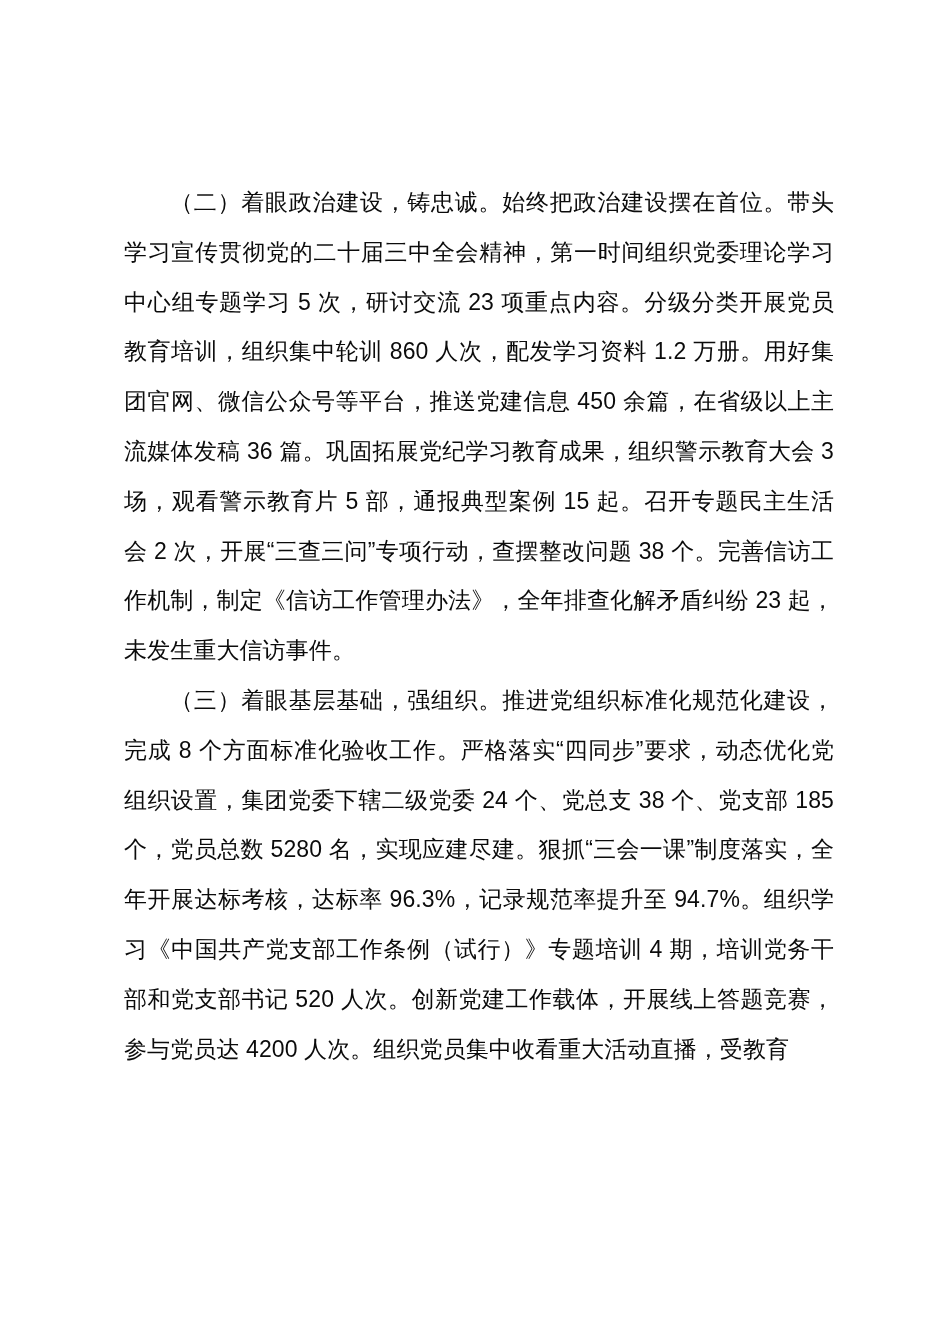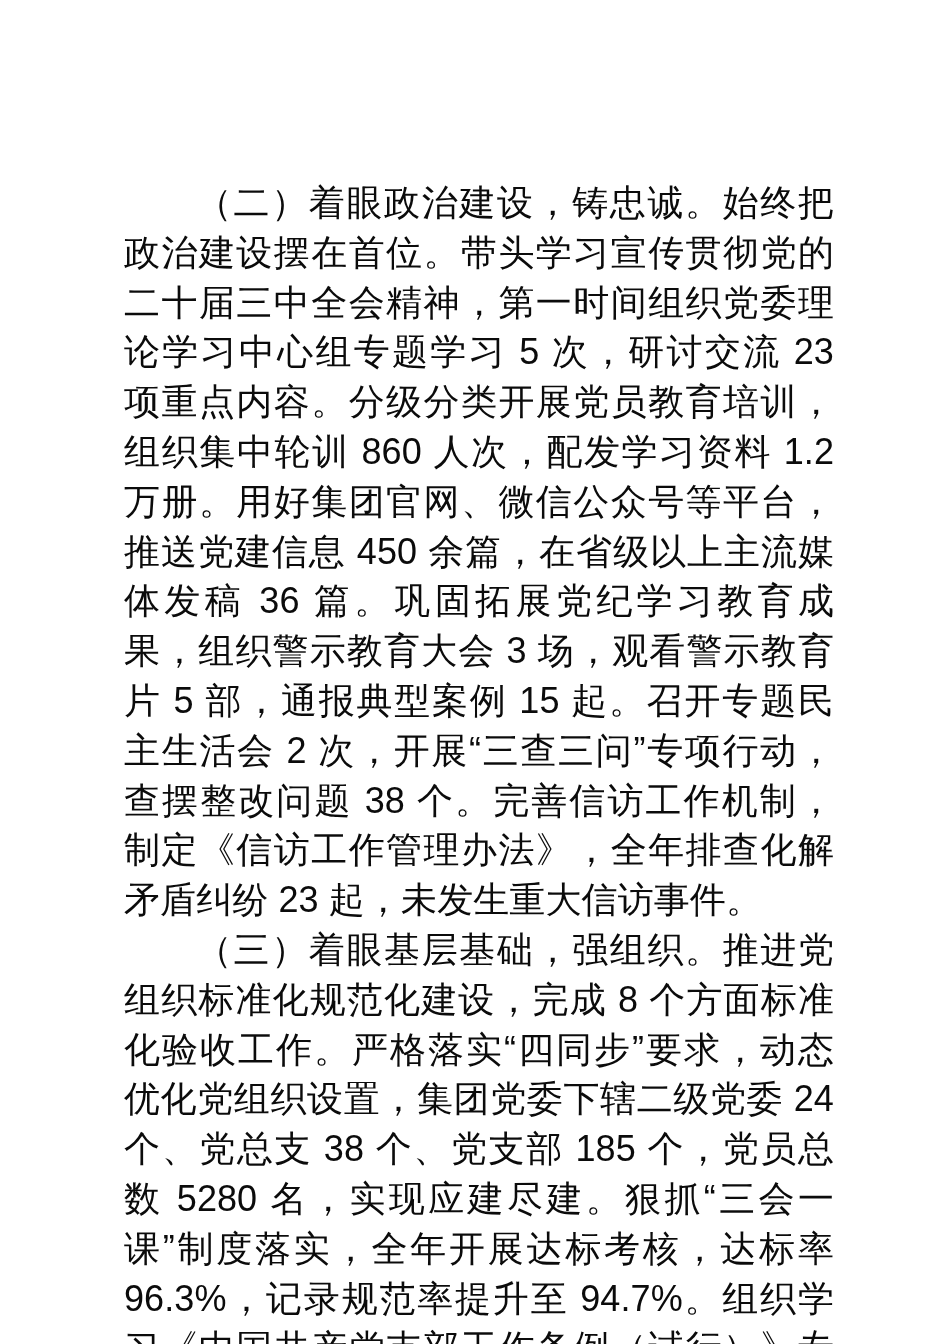--- a/index.html
+++ b/index.html
@@ -28,21 +28,21 @@
   .content {
     position: absolute;
     left: 124px;
     top: 178px;
     width: 710px;
   }
 
   .para {
     margin: 0 0 0 0;
     text-indent: 2em;
-    font-size: 36px;
+    font-size: 23px;
     line-height: 49.8px;
     text-align: justify;
     text-justify: inter-character;
     text-align-last: left;
     letter-spacing: 0.1px;
     word-spacing: 0px;
     color: #0b0b0b;
     font-weight: 400;
   }
 

